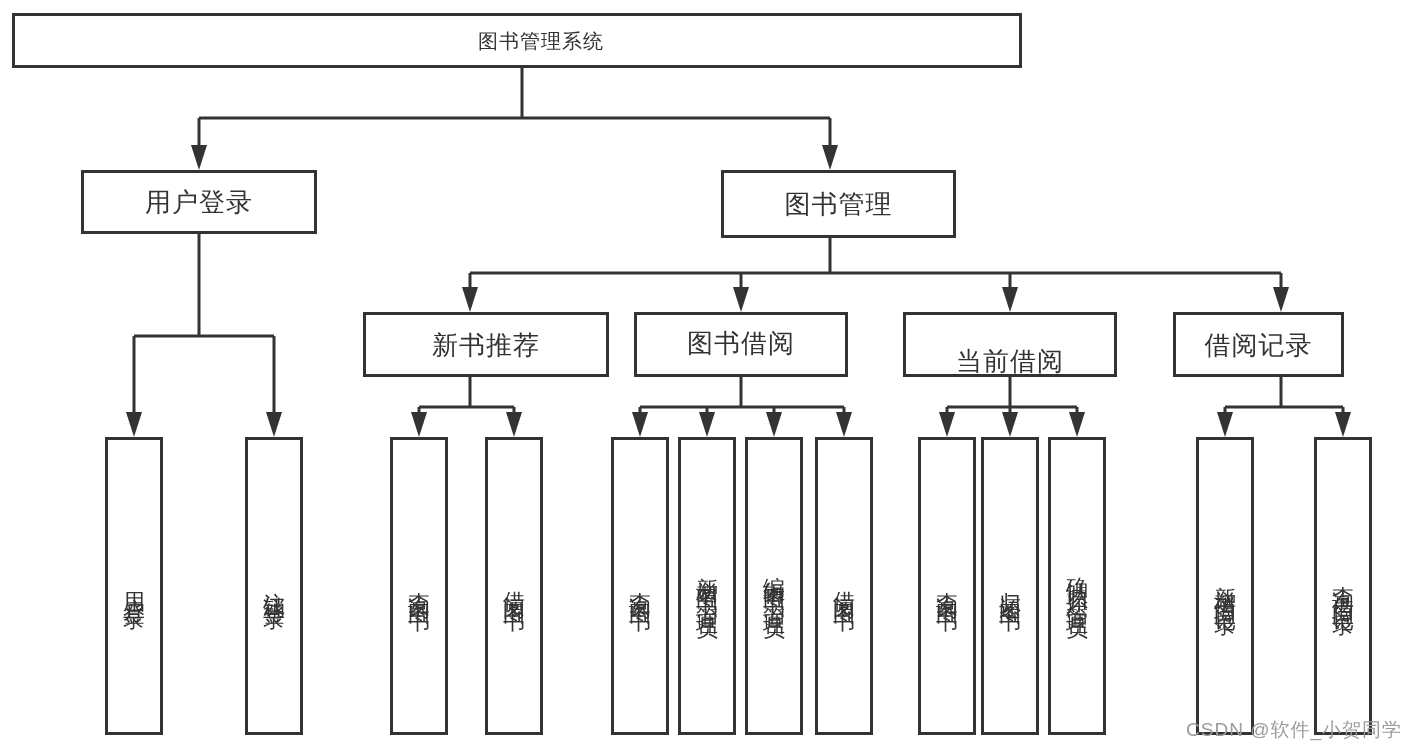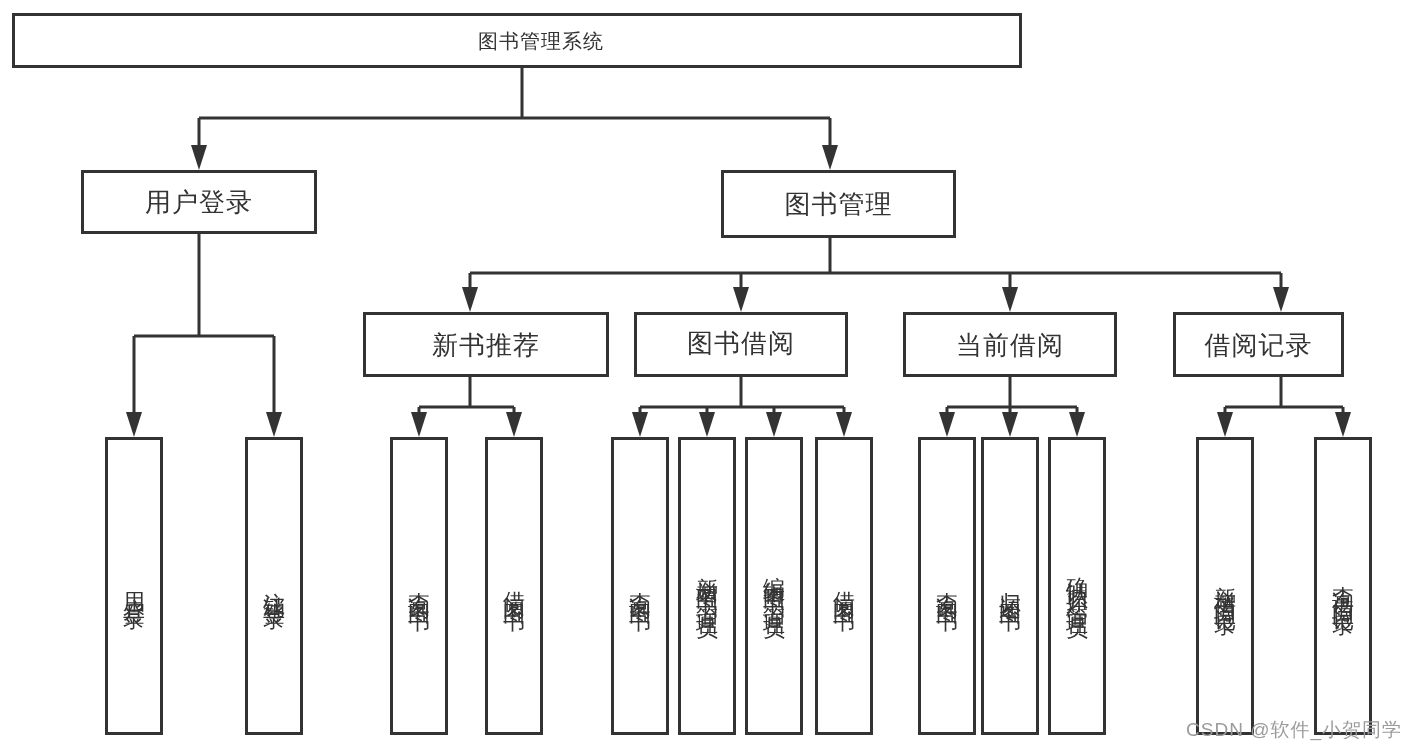--- a/index.html
+++ b/index.html
@@ -109,21 +109,21 @@
   <div class="node h" style="left:712px; top:170px; width:235px; height:68px;margin-left:9px;">
     <span>图书管理</span>
   </div>
 
   <div class="node h" style="left:363px; top:312px; width:246px; height:65px;">
     <span>新书推荐</span>
   </div>
   <div class="node h" style="left:634px; top:312px; width:214px; height:65px;font-family:Liberation Mono, monospace;">
     <span>图书借阅</span>
   </div>
-  <div class="node h" style="left:903px; top:312px; width:214px; height:65px;">
+  <div class="node h" style="left:903px; top:312px; width:214px; height:65px;align-items:flex-end;">
     <span>当前借阅</span>
   </div>
   <div class="node h" style="left:1173px; top:312px; width:171px; height:65px;">
     <span>借阅记录</span>
   </div>
 
   <div class="node leaf" style="left:105px; top:437px; width:58px; height:298px;">
     <span class="vtext">用户登录</span>
   </div>
   <div class="node leaf" style="left:245px; top:437px; width:58px; height:298px;">

